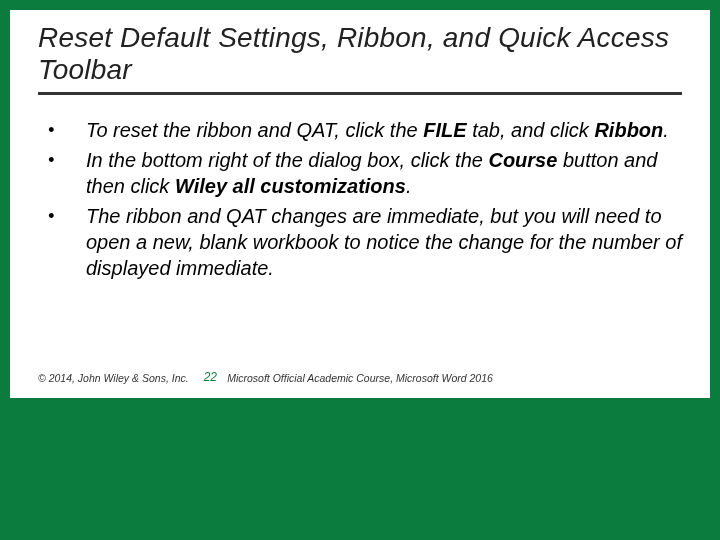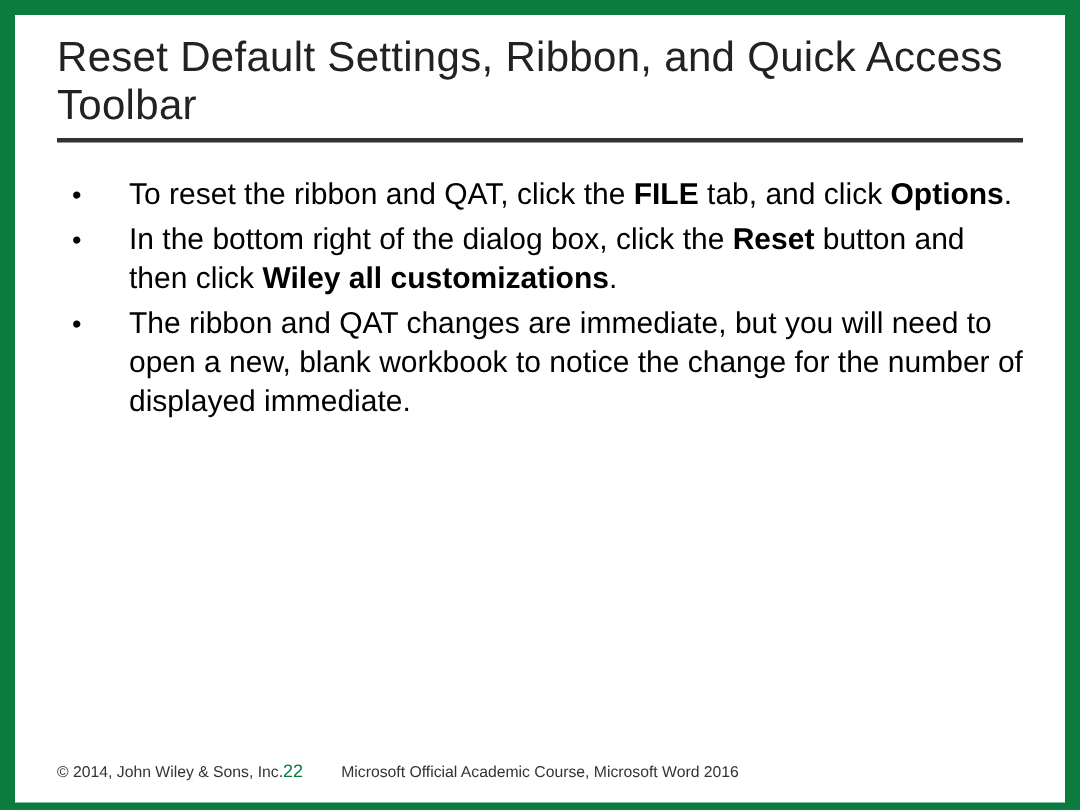--- a/index.html
+++ b/index.html
@@ -4,24 +4,25 @@
 <style>
   * { margin: 0; padding: 0; box-sizing: border-box; }
   html, body { width: 720px; height: 540px; }
   body {
     font-family: Arial, Helvetica, sans-serif;
     background: #0b7b3e;
     padding: 10px;
   }
   .slide {
     width: 700px;
-    height: 525px;
+    height: 388px;
     background: #ffffff;
     position: relative;
     padding: 12px 28px 0 28px;
+    font-style: italic;
   }
   .title {
     font-size: 28px;
     line-height: 1.15;
     color: #222;
     font-weight: 400;
     letter-spacing: 0.2px;
   }
   .title-rule {
     border: none;
@@ -67,37 +68,38 @@
   }
   .footer .mid {
     position: absolute;
     left: 0; right: 0;
     text-align: center;
     pointer-events: none;
   }
   .footer .right {
     color: #0b7b3e;
     font-size: 12px;
+    margin-left: 15px;
   }
 </style>
 </head>
 <body>
 
 <div class="slide">
   <h1 class="title">Reset Default Settings, Ribbon, and Quick Access Toolbar</h1>
   <hr class="title-rule">
 
   <ul class="bullets">
     <li>
       <span class="dot">•</span>
-      <span class="txt">To reset the ribbon and QAT, click the <b>FILE</b> tab, and click <b>Options</b>.</span>
+      <span class="txt">To reset the ribbon and QAT, click the <b>FILE</b> tab, and click <b>Ribbon</b>.</span>
     </li>
     <li>
       <span class="dot">•</span>
-      <span class="txt">In the bottom right of the dialog box, click the <b>Reset</b> button and then click <b>Wiley all customizations</b>.</span>
+      <span class="txt">In the bottom right of the dialog box, click the <b>Course</b> button and then click <b>Wiley all customizations</b>.</span>
     </li>
     <li>
       <span class="dot">•</span>
       <span class="txt">The ribbon and QAT changes are immediate, but you will need to open a new, blank workbook to notice the change for the number of displayed immediate.</span>
     </li>
   </ul>
 
   <div class="footer">
     <span class="left">© 2014, John Wiley &amp; Sons, Inc.</span>
     <span class="mid">Microsoft Official Academic Course, Microsoft Word 2016</span>

